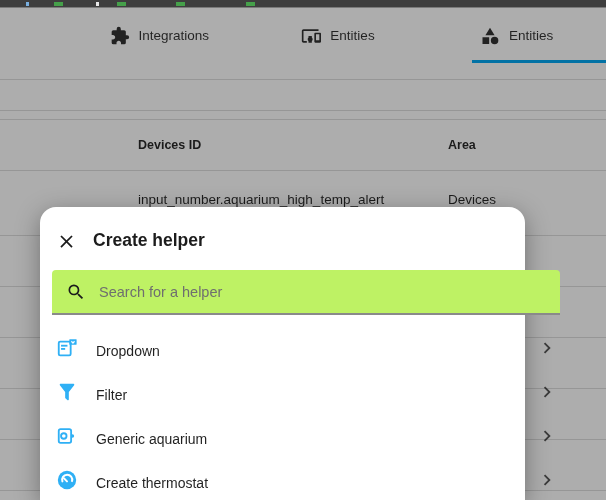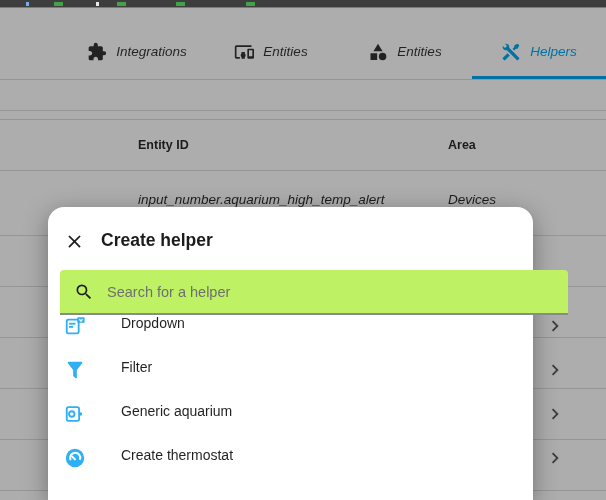--- a/index.html
+++ b/index.html
@@ -8,65 +8,65 @@
   #screen { position:relative; width:606px; height:500px; background:#fff; overflow:hidden; }
 
   
   .browser-strip { position:absolute; left:0; top:0; width:606px; height:8px;
     background:#3e3e3e; border-bottom:1px solid #7a7a7a; z-index:1; }
   .strip-bit { position:absolute; top:2px; height:4px; }
 
   
   .page { position:absolute; inset:8px 0 0 0; background:#fff; z-index:2; }
 
-  .tabbar { position:absolute; left:0; top:16px; width:606px; height:55px;
-    display:flex; padding-left:70px; background:#fff;font-style:italic; }
+  .tabbar { position:absolute; left:0; top:0; width:606px; height:55px;
+    display:flex; padding-left:70px; background:#fff; }
   .tab { flex:1; display:flex; align-items:center; justify-content:center;
     gap:9px; color:rgba(0,0,0,.80); font-size:13.5px; font-weight:500; cursor:pointer; }
   .tab svg { width:20px; height:20px; fill:currentColor; flex:none; }
   .tab.active { color:var(--accent); }
   .tab-indicator { position:absolute; left:472px; right:0; top:52px; height:3px;
     background:var(--accent); }
 
   .hdiv { position:absolute; left:0; width:606px; height:1px; background:#dedede; }
 
   .col-header { position:absolute; top:112px; height:50px; width:606px; }
   .col-header span { position:absolute; top:50%; transform:translateY(-50%);
     font-size:12.5px; font-weight:700; color:rgba(0,0,0,.84); }
-  .data-row { position:absolute; top:163px; height:55px; width:606px;font-style:italic; }
+  .data-row { position:absolute; top:163px; height:55px; width:606px; }
   .data-row span { position:absolute; top:50%; transform:translateY(-50%);
     font-size:13.5px; color:rgba(0,0,0,.84); }
   .cell-entity { left:138px; } .cell-area { left:440px;margin-left:8px; }
 
   
   .scrim { position:absolute; left:0; top:8px; width:606px; height:492px;
     background:rgba(0,0,0,.32); z-index:3; }
 
   
-  .dialog { position:absolute; left:48px; top:207px; width:485px; height:293px;
+  .dialog { position:absolute; left:40px; top:207px; width:485px; height:293px;
     background:#fff; border-radius:16px 16px 0 0; z-index:4;
     box-shadow:0 6px 24px rgba(0,0,0,.35); }
   .dlg-close { position:absolute; left:16px; top:24px; width:21px; height:21px;
     border:none; background:transparent; color:#1c1c1c; cursor:pointer; padding:0; }
   .dlg-close svg { width:21px; height:21px; fill:currentColor; }
   .dlg-title { position:absolute; left:53px; top:23px; font-size:17.5px;
     font-weight:700; color:#1c1c1c; }
 
   .searchbox { position:absolute; left:12px; top:63px; width:508px; height:45px;
     background:#bef264; border-radius:4px 4px 0 0; border-bottom:2px solid #8a8a8a;
     display:flex; align-items:center; padding:0 12px 0 14px; }
   .searchbox svg { width:20px; height:20px; fill:#1c1c1c; flex:none; }
   .searchbox input { flex:1; margin-left:13px; border:none; outline:none;
     background:transparent; font-family:"Liberation Sans", sans-serif;
     font-size:14.5px; color:#1c1c1c; }
   .searchbox input::placeholder { color:#6f6f6f; opacity:1; }
 
   .helper-list { position:absolute; left:0; top:108px; width:532px; }
-  .helper-item { position:relative; height:44px; display:flex; align-items:flex-start;
-    padding:0 14px 0 16px; cursor:pointer;gap:17px; }
+  .helper-item { position:relative; height:44px; display:flex; align-items:flex-end;
+    padding:0 14px 0 16px; cursor:pointer; }
   .hi-icon { width:22px; height:22px; color:var(--icon-blue); flex:none; }
   .hi-icon svg { width:22px; height:22px; display:block; }
   .hi-label { margin-left:18px; font-size:14px; color:rgba(0,0,0,.87); flex:1; }
   .hi-chev { width:22px; height:22px; color:rgba(0,0,0,.66); flex:none; }
   .hi-chev svg { width:22px; height:22px; fill:currentColor; }
 </style>
 </head>
 <body>
 
 <div id="screen">
@@ -93,35 +93,29 @@
             <path d="M3,6H21V4H3C1.89,4 1,4.89 1,6V18C1,19.1 1.89,20 3,20H7V18H3V6M13,12H9V13.78C8.39,14.33 8,15.11 8,16C8,16.89 8.39,17.67 9,18.22V20H13V18.22C13.61,17.67 14,16.88 14,16C14,15.12 13.61,14.33 13,13.78V12M23,8H17C16.5,8 16,8.5 16,9V19C16,19.5 16.5,20 17,20H23C23.5,20 24,19.5 24,19V9C24,8.5 23.5,8 23,8M22,17H18V10H22V17Z"></path>
           </svg>
         <span>Entities</span>
       </div>
       <div class="tab">
         <svg viewBox="0 0 24 24">
             <path d="M11,13.5V21.5H3V13.5H11M12,2L17.5,11H6.5L12,2M17.5,13A4.5,4.5 0 0,1 22,17.5A4.5,4.5 0 0,1 17.5,22A4.5,4.5 0 0,1 13,17.5A4.5,4.5 0 0,1 17.5,13Z"></path>
           </svg>
         <span>Entities</span>
       </div>
-      <div class="tab active">
-        <svg viewBox="0 0 24 24">
-            <path d="M21.71 20.29L20.29 21.71A1 1 0 0 1 18.88 21.71L7 9.85A3.81 3.81 0 0 1 6 10A4 4 0 0 1 2.22 4.7L4.76 7.24L5.29 6.71L6.71 5.29L7.24 4.76L4.7 2.22A4 4 0 0 1 10 6A3.81 3.81 0 0 1 9.85 7L21.71 18.88A1 1 0 0 1 21.71 20.29M2.29 18.88A1 1 0 0 0 2.29 20.29L3.71 21.71A1 1 0 0 0 5.12 21.71L10.59 16.25L7.76 13.42M20 2L16 4V6L13.83 8.17L15.83 10.17L18 8H20L22 4Z"></path>
-          </svg>
-        <span>Helpers</span>
-      </div>
       <div class="tab-indicator"></div>
     </div>
 
     <div class="hdiv" style="top:71px"></div>
     <div class="hdiv" style="top:102px"></div>
     <div class="hdiv" style="top:111px"></div>
 
     <div class="col-header">
-      <span class="cell-entity">Entity ID</span>
+      <span class="cell-entity">Devices ID</span>
       <span class="cell-area">Area</span>
     </div>
     <div class="hdiv" style="top:162px"></div>
 
     <div class="data-row">
       <span class="cell-entity">input_number.aquarium_high_temp_alert</span>
       <span class="cell-area">Devices</span>
     </div>
 
     <div class="hdiv" style="top:227px"></div>

